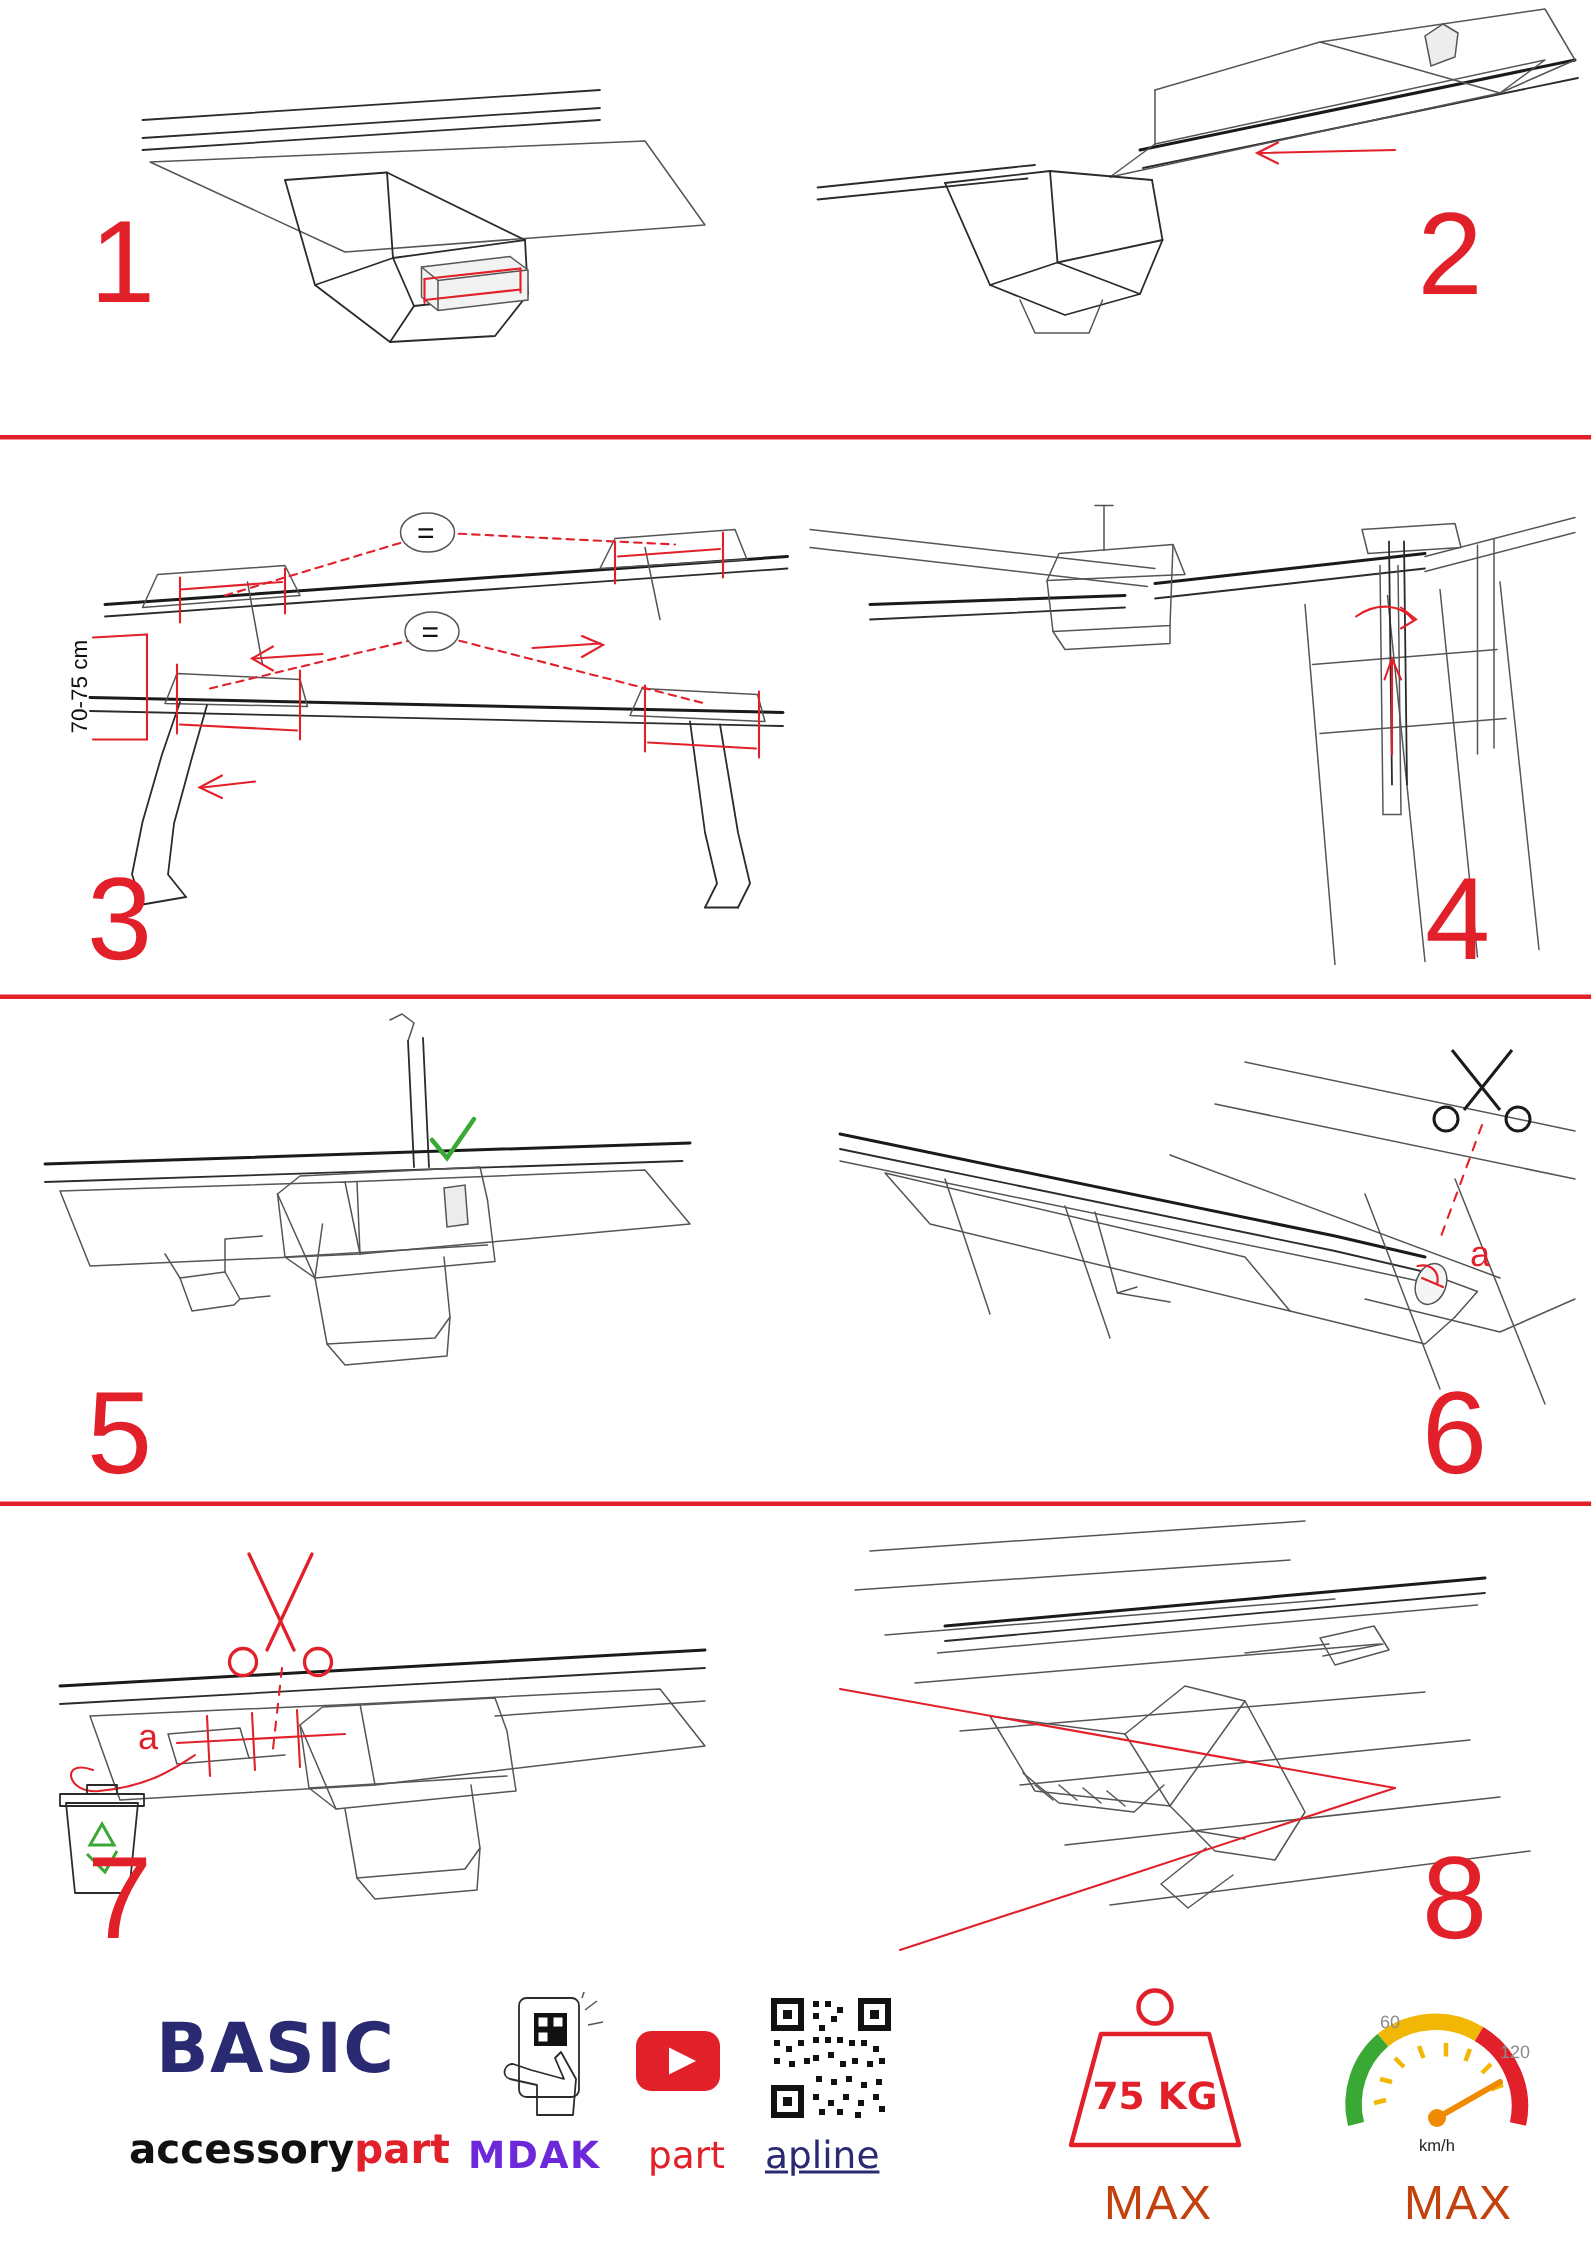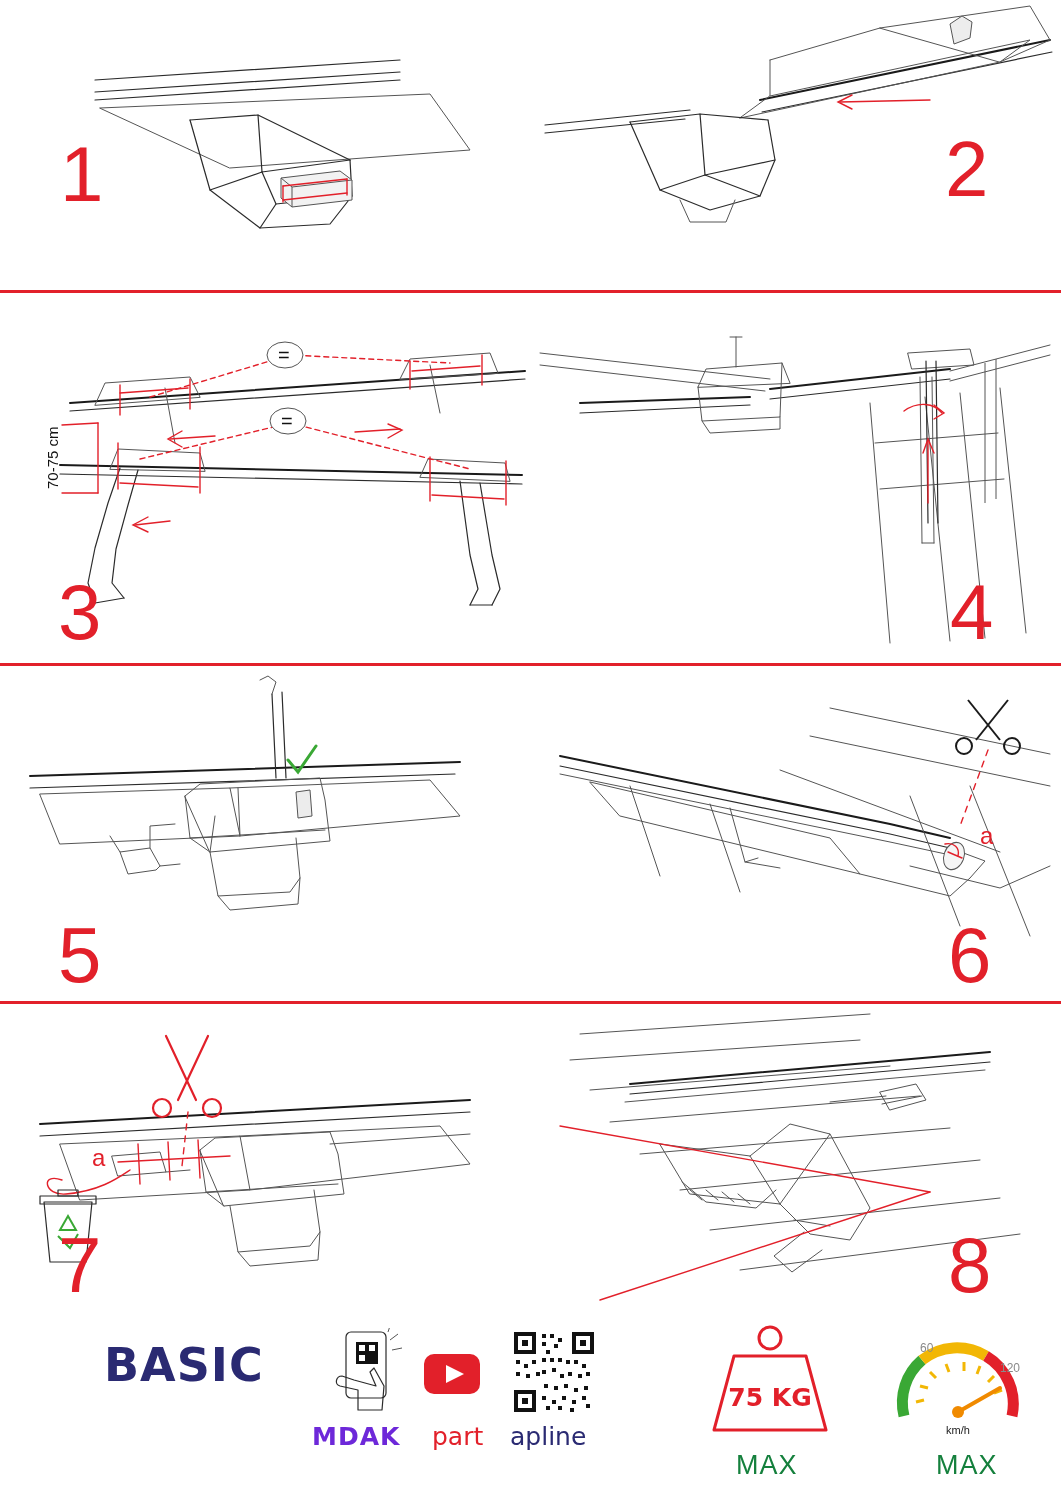--- a/index.html
+++ b/index.html
@@ -119,26 +119,27 @@
     font-size: 25px;
     color: #e2202a;
   }
   .label-apline {
     position: absolute;
     left: 486px;
     top: 112px;
     font-family: "DejaVu Sans", sans-serif;
     font-size: 25px;
     color: #2a2a72;
+    text-decoration: underline;
   }
   .max-label {
     position: absolute;
     font-family: "Liberation Sans", sans-serif;
-    font-size: 27px;
-    color: #15803d;
+    font-size: 32px;
+    color: #c2410c;
     letter-spacing: 1px;
   }
   .weight-text {
     font-family: "DejaVu Sans", sans-serif;
     font-size: 25px;
     font-weight: bold;
     fill: #e2202a;
   }
   .kmh {
     font-family: "Liberation Sans", sans-serif;
@@ -488,20 +489,23 @@
       <g class="red">
         <path d="M30 122 L400 188"></path>
         <path d="M400 188 L70 296"></path>
       </g>
     </svg>
     <div class="step-num" style="left:418px;top:222px;">8</div>
   </div>
 
   <div class="footer">
     <div class="brand-basic">BASIC</div>
+    <div class="brand-accessory">
+      <span class="dark">accessory</span><span class="red">part</span>
+    </div>
 
     <svg width="90" height="90" style="position:absolute;left:300px;top:18px;" viewBox="0 0 90 90">
       <rect x="22" y="4" width="40" height="66" rx="5" class="ln" fill="#fff"></rect>
       <rect x="32" y="14" width="22" height="22" fill="#111"></rect>
       <rect x="35" y="17" width="6" height="6" fill="#fff"></rect>
       <rect x="45" y="17" width="6" height="6" fill="#fff"></rect>
       <rect x="35" y="27" width="6" height="6" fill="#fff"></rect>
       <path class="ln" d="M18 48 C12 48 10 56 16 58 L34 62 L34 82 L58 82 L60 58 L50 40 L46 44 L52 58 L30 52 Z" fill="#fff"></path>
       <g class="ln-thin">
         <path d="M66 12 L74 6"></path>

